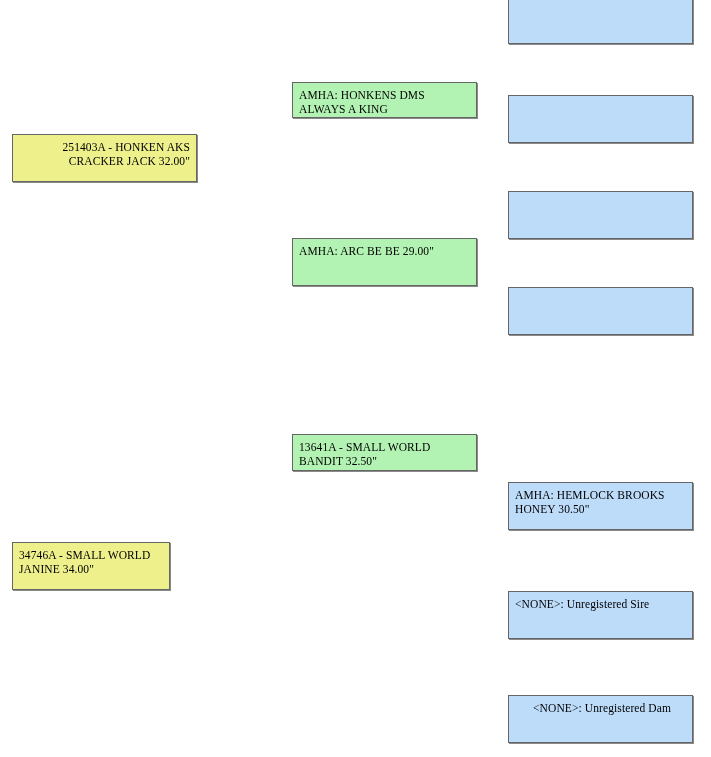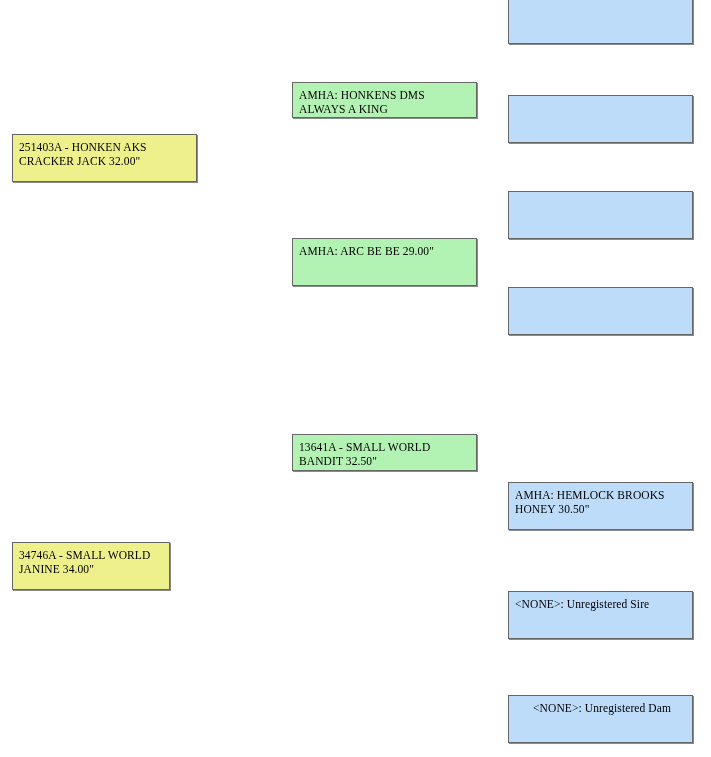--- a/index.html
+++ b/index.html
@@ -34,21 +34,21 @@
     color: #000000;
     overflow: hidden;
     white-space: pre-line;
     letter-spacing: 0.1px;
   }
 </style>
 </head>
 <body>
 
 <div id="pedigree">
-    <div class="ped-box" style="left: 12px; top: 134px; width: 185px; height: 48px; background: rgb(238, 240, 140); border-color: rgb(102, 102, 102);"><span>251403A - HONKEN AKS CRACKER JACK 32.00"</span></div>
+    <div class="ped-box" style="left: 12px; top: 134px; width: 185px; height: 48px; background: rgb(238, 240, 140); border-color: rgb(102, 102, 102); text-align: right;"><span>251403A - HONKEN AKS CRACKER JACK 32.00"</span></div>
     <div class="ped-box" style="left: 12px; top: 542px; width: 158px; height: 48px; background: rgb(238, 240, 140); border-color: rgb(102, 102, 102);"><span>34746A - SMALL WORLD JANINE 34.00"</span></div>
     <div class="ped-box" style="left: 292px; top: 46px; width: 185px; height: 36px; background: rgb(178, 242, 178); border-color: rgb(102, 102, 102); margin-top: 36px;"><span>AMHA: HONKENS DMS ALWAYS A KING</span></div>
     <div class="ped-box" style="left: 292px; top: 238px; width: 185px; height: 48px; background: rgb(178, 242, 178); border-color: rgb(102, 102, 102);"><span>AMHA: ARC BE BE 29.00"</span></div>
     <div class="ped-box" style="left: 292px; top: 434px; width: 185px; height: 37px; background: rgb(178, 242, 178); border-color: rgb(102, 102, 102);"><span>13641A - SMALL WORLD BANDIT 32.50"</span></div>
     <div class="ped-box" style="left: 508px; top: -4px; width: 185px; height: 48px; background: rgb(189, 220, 250); border-color: rgb(102, 102, 102);"><span></span></div>
     <div class="ped-box" style="left: 508px; top: 95px; width: 185px; height: 48px; background: rgb(189, 220, 250); border-color: rgb(102, 102, 102);"><span></span></div>
     <div class="ped-box" style="left: 508px; top: 191px; width: 185px; height: 48px; background: rgb(189, 220, 250); border-color: rgb(102, 102, 102);"><span></span></div>
     <div class="ped-box" style="left: 508px; top: 287px; width: 185px; height: 48px; background: rgb(189, 220, 250); border-color: rgb(102, 102, 102);"><span></span></div>
     <div class="ped-box" style="left: 508px; top: 482px; width: 185px; height: 48px; background: rgb(189, 220, 250); border-color: rgb(102, 102, 102);"><span>AMHA: HEMLOCK BROOKS HONEY 30.50"</span></div>
     <div class="ped-box" style="left: 508px; top: 591px; width: 185px; height: 48px; background: rgb(189, 220, 250); border-color: rgb(102, 102, 102);"><span>&lt;NONE&gt;: Unregistered Sire</span></div>

